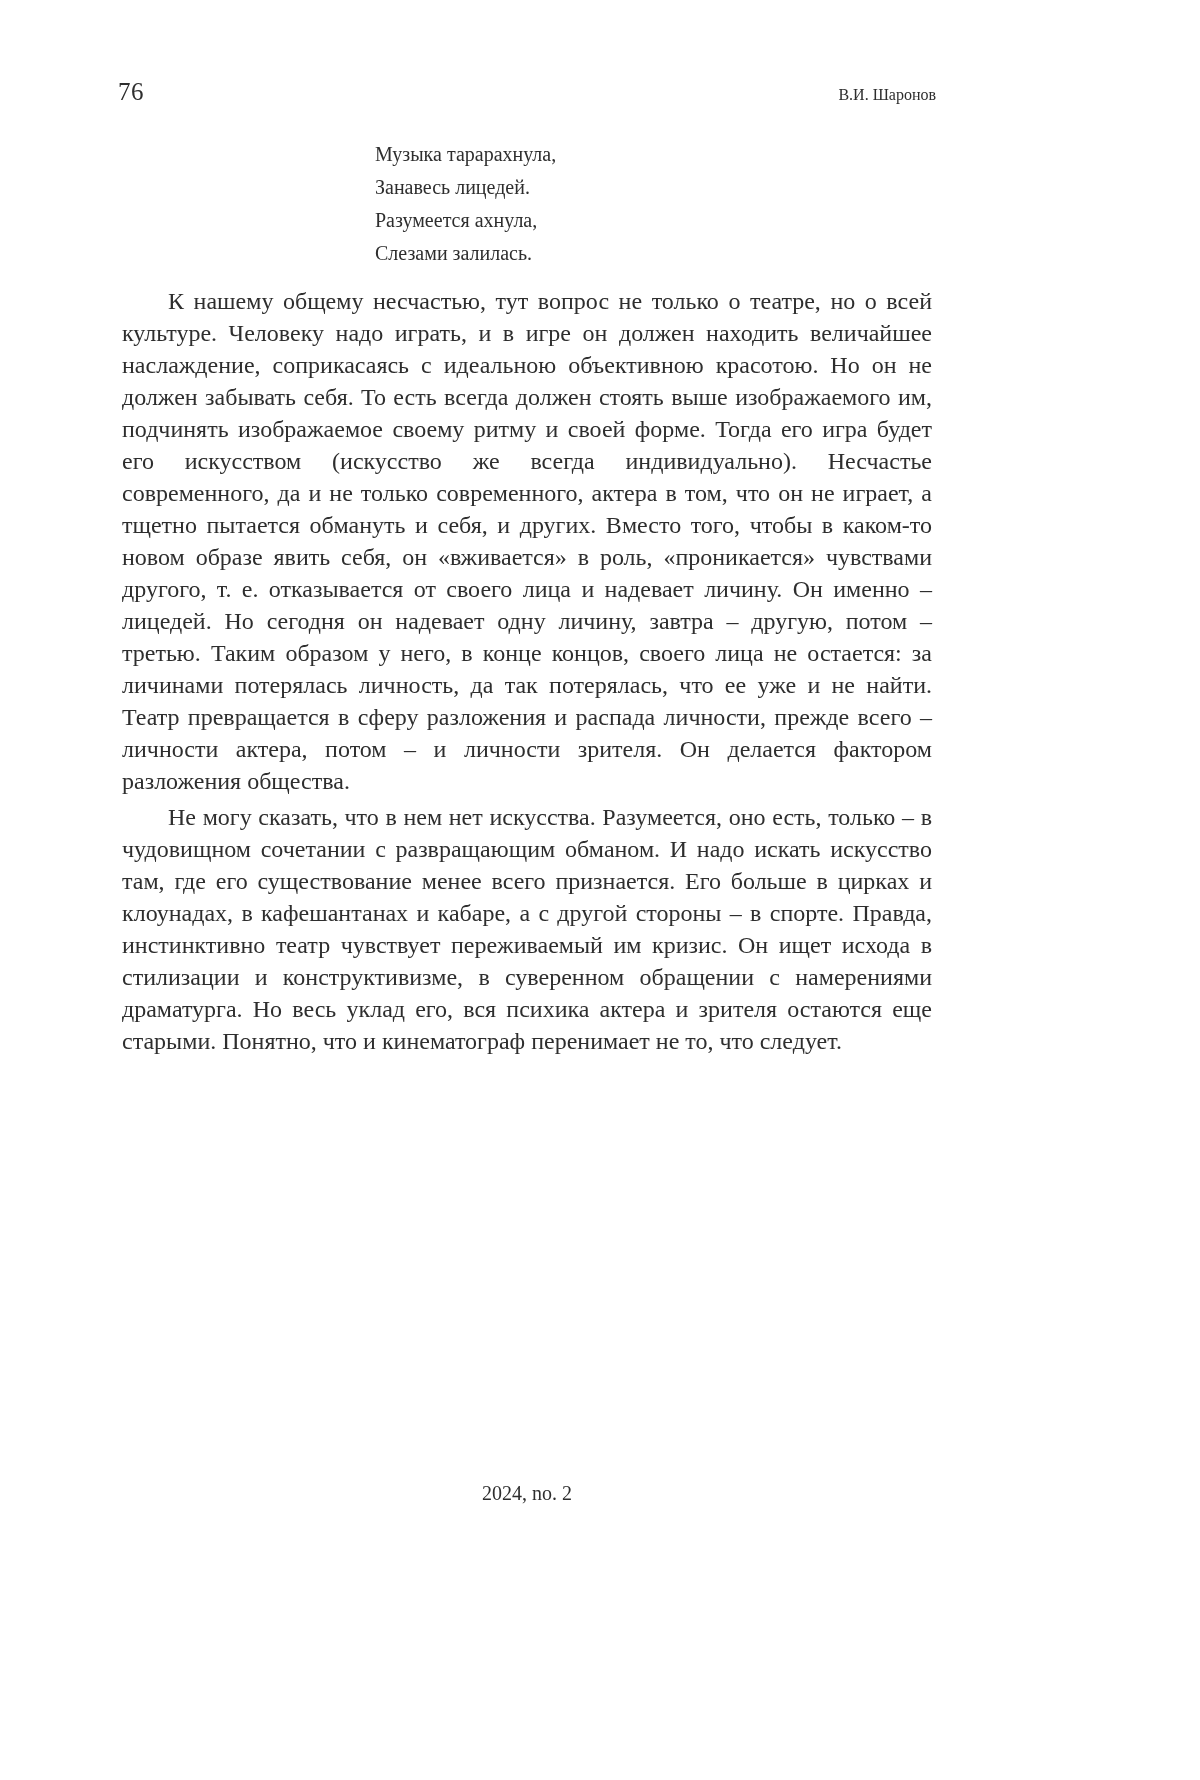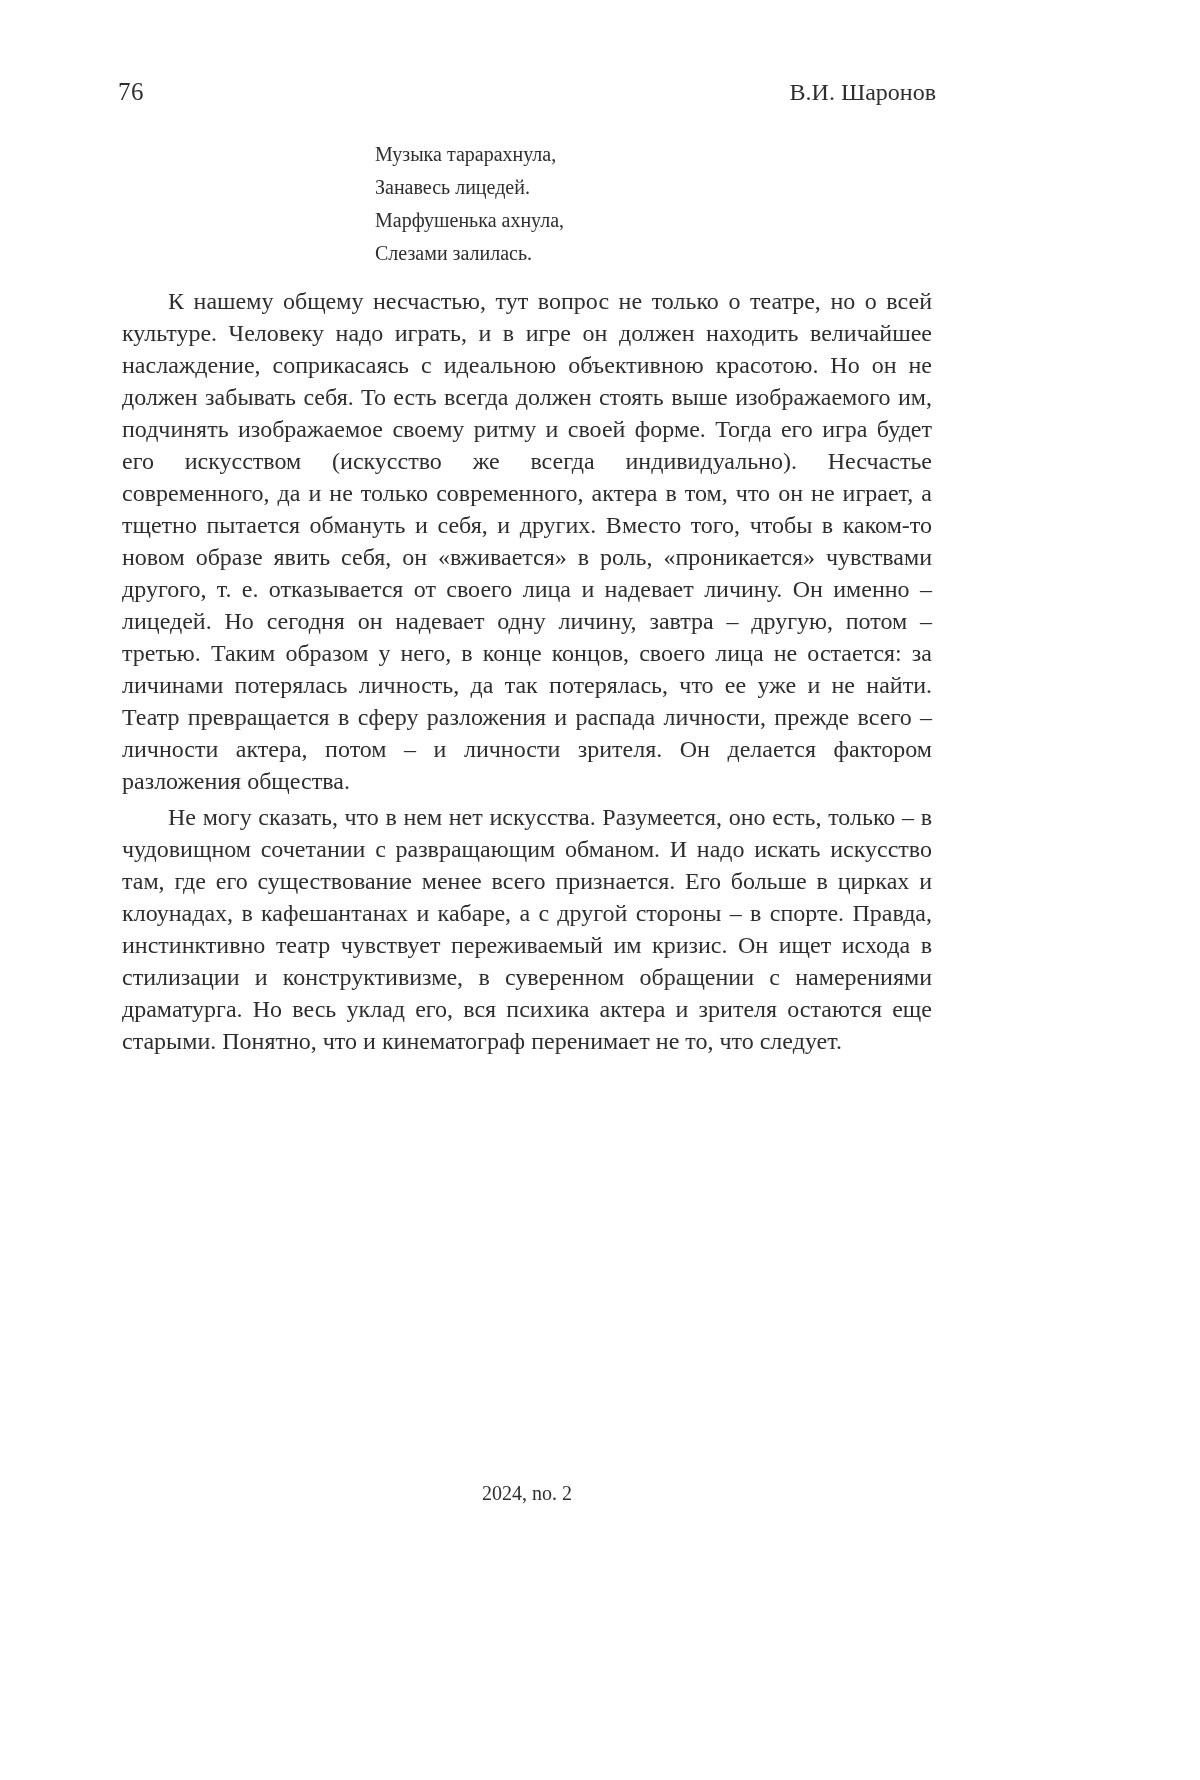--- a/index.html
+++ b/index.html
@@ -23,21 +23,21 @@
       width: 818px;
       display: flex;
       justify-content: space-between;
       align-items: baseline;
     }
     .page-number {
       font-size: 25px;
       letter-spacing: 0.5px;
     }
     .running-head {
-      font-size: 24px;
+      font-size: 16px;
     }
     .verse {
       position: absolute;
       top: 138px;
       left: 375px;
       font-size: 20px;
       line-height: 33px;
     }
     .body-text {
       position: absolute;
@@ -70,21 +70,21 @@
 <div class="page">
 
   <div class="header">
     <span class="page-number">76</span>
     <span class="running-head">В.И. Шаронов</span>
   </div>
 
   <div class="verse">
     <div>Музыка тарарахнула,</div>
     <div>Занавесь лицедей.</div>
-    <div>Марфушенька ахнула,</div>
+    <div>Разумеется ахнула,</div>
     <div>Слезами залилась.</div>
   </div>
 
   <div class="body-text">
     <p>К нашему общему несчастью, тут вопрос не только о театре, но о всей культуре. Человеку надо играть, и в игре он должен находить величайшее наслаждение, соприкасаясь с идеальною объективною красотою. Но он не должен забывать себя. То есть всегда должен стоять выше изображаемого им, подчинять изображаемое своему ритму и своей форме. Тогда его игра будет его искусством (искусство же всегда индивидуально). Несчастье современного, да и не только современного, актера в том, что он не играет, а тщетно пытается обмануть и себя, и других. Вместо того, чтобы в каком-то новом образе явить себя, он «вживается» в роль, «проникается» чувствами другого, т. е. отказывается от своего лица и надевает личину. Он именно – лицедей. Но сегодня он надевает одну личину, завтра – другую, потом – третью. Таким образом у него, в конце концов, своего лица не остается: за личинами потерялась личность, да так потерялась, что ее уже и не найти. Театр превращается в сферу разложения и распада личности, прежде всего – личности актера, потом – и личности зрителя. Он делается фактором разложения общества.</p>
     <p>Не могу сказать, что в нем нет искусства. Разумеется, оно есть, только – в чудовищном сочетании с развращающим обманом. И надо искать искусство там, где его существование менее всего признается. Его больше в цирках и клоунадах, в кафешантанах и кабаре, а с другой стороны – в спорте. Правда, инстинктивно театр чувствует переживаемый им кризис. Он ищет исхода в стилизации и конструктивизме, в суверенном обращении с намерениями драматурга. Но весь уклад его, вся психика актера и зрителя остаются еще старыми. Понятно, что и кинематограф перенимает не то, что следует.</p>
   </div>
 
   <div class="footer">
     <div>2024, no. 2</div>

